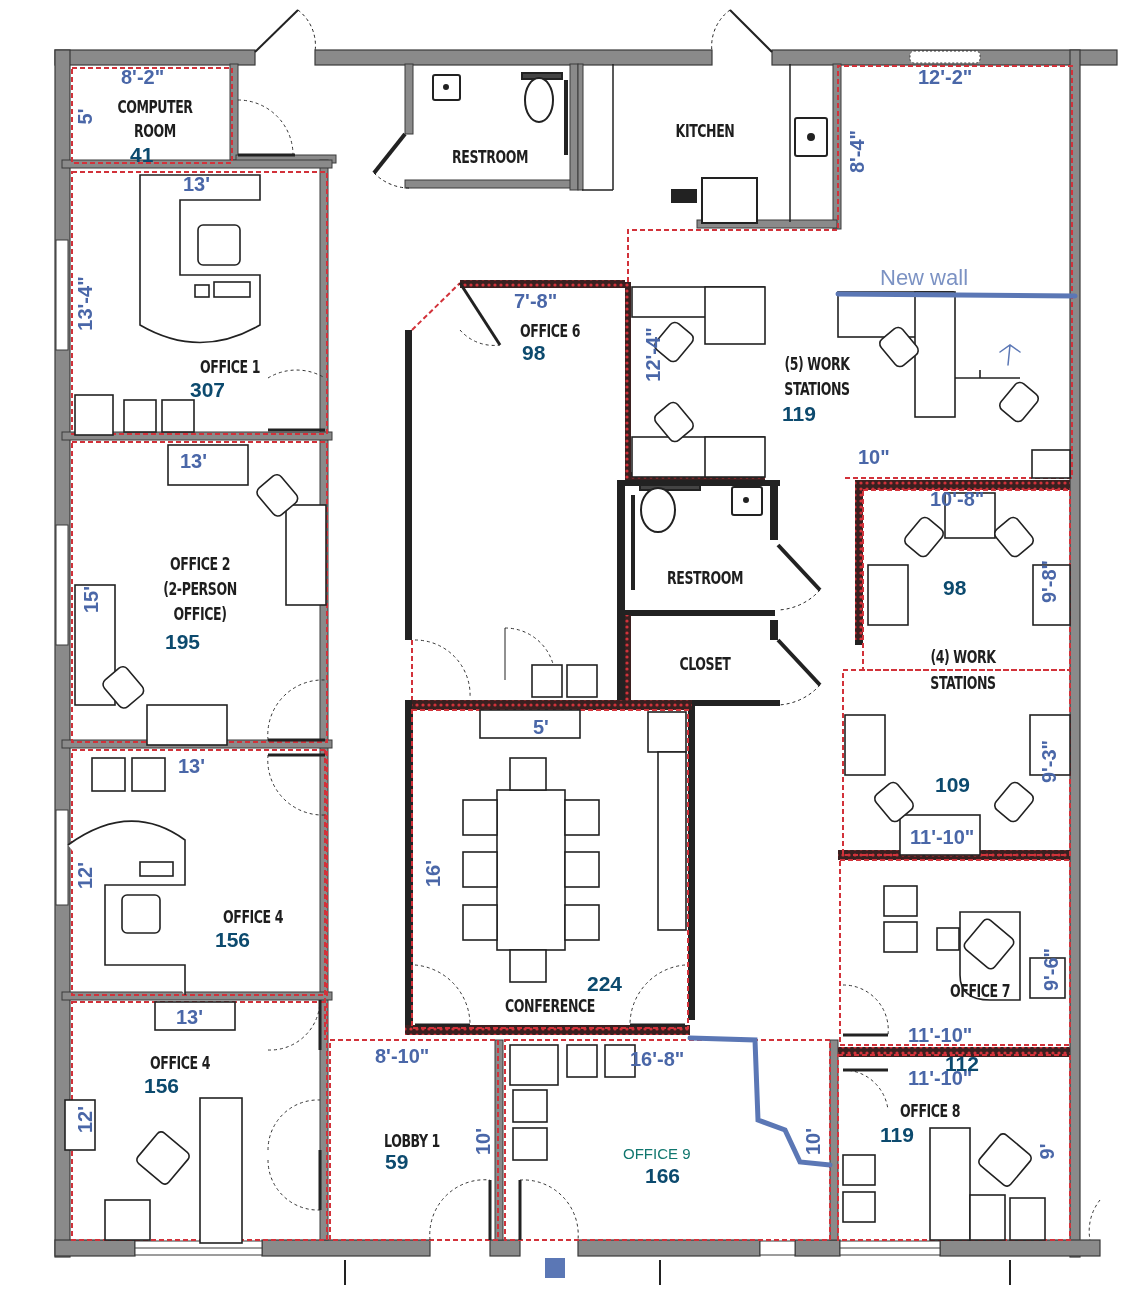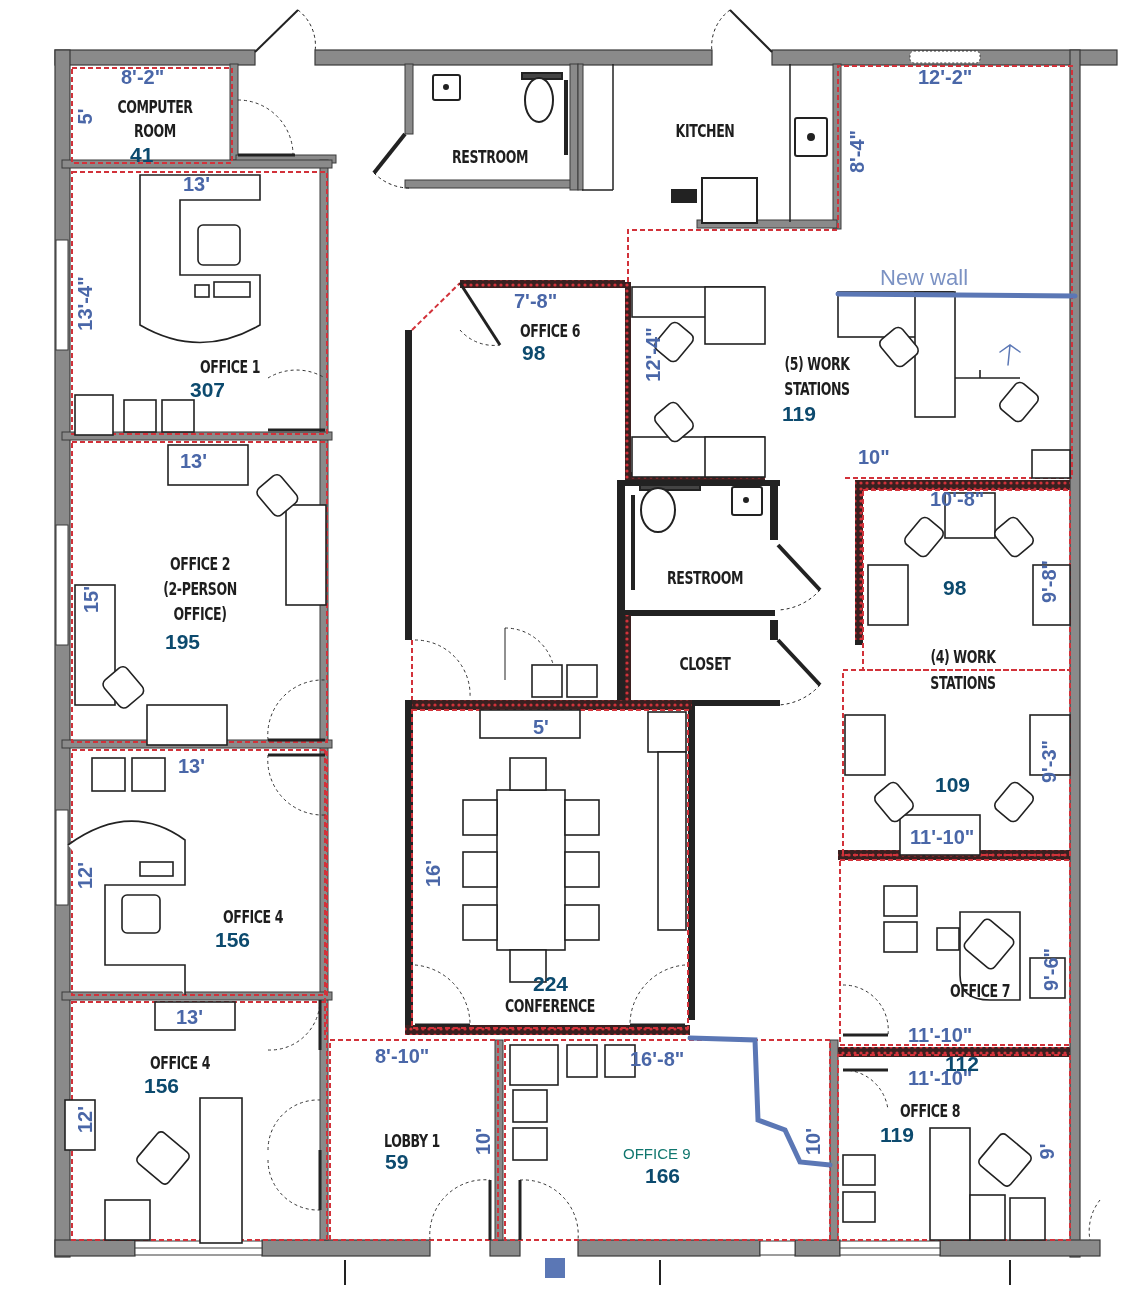--- a/index.html
+++ b/index.html
@@ -343,21 +343,21 @@
 <div class="dim v" style="left:1028px;top:570px;">9'-8"</div>
 <div class="area" style="left:943px;top:576px;width:50px;">98</div>
 <div class="lbl" style="left:903px;top:646px;width:120px;">(4) WORK</div>
 <div class="lbl" style="left:903px;top:672px;width:120px;">STATIONS</div>
 <div class="area" style="left:935px;top:773px;width:60px;">109</div>
 <div class="dim v" style="left:1028px;top:750px;">9'-3"</div>
 <div class="dim" style="left:910px;top:826px;">11'-10"</div>
 
 <div class="dim" style="left:533px;top:716px;">5'</div>
 <div class="dim v" style="left:420px;top:862px;">16'</div>
-<div class="area" style="left:533px;top:972px;width:50px;">224</div>
+<div class="area" style="left:587px;top:972px;width:50px;">224</div>
 <div class="lbl" style="left:480px;top:995px;width:140px;">CONFERENCE</div>
 
 <div class="dim v" style="left:1030px;top:958px;">9'-6"</div>
 <div class="lbl" style="left:920px;top:980px;width:120px;">OFFICE 7</div>
 <div class="area" style="left:945px;top:1052px;width:60px;">112</div>
 <div class="dim" style="left:908px;top:1024px;">11'-10"</div>
 
 <div class="dim" style="left:908px;top:1067px;">11'-10"</div>
 <div class="lbl" style="left:870px;top:1100px;width:120px;">OFFICE 8</div>
 <div class="area" style="left:880px;top:1123px;width:60px;">119</div>

